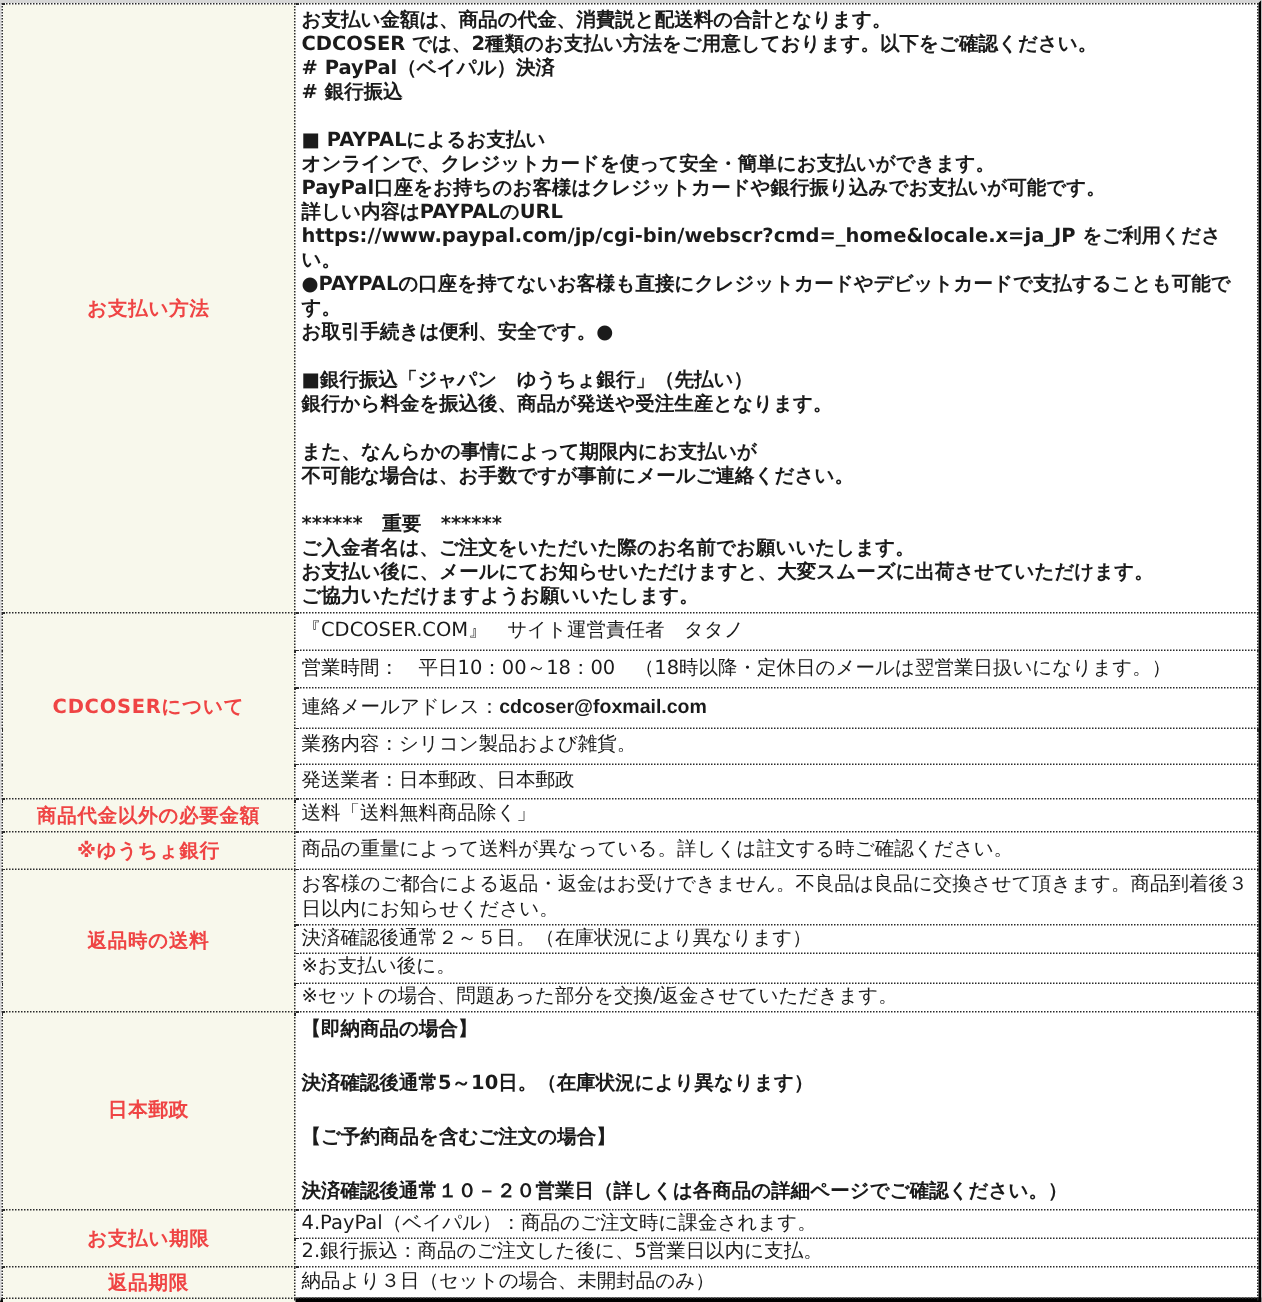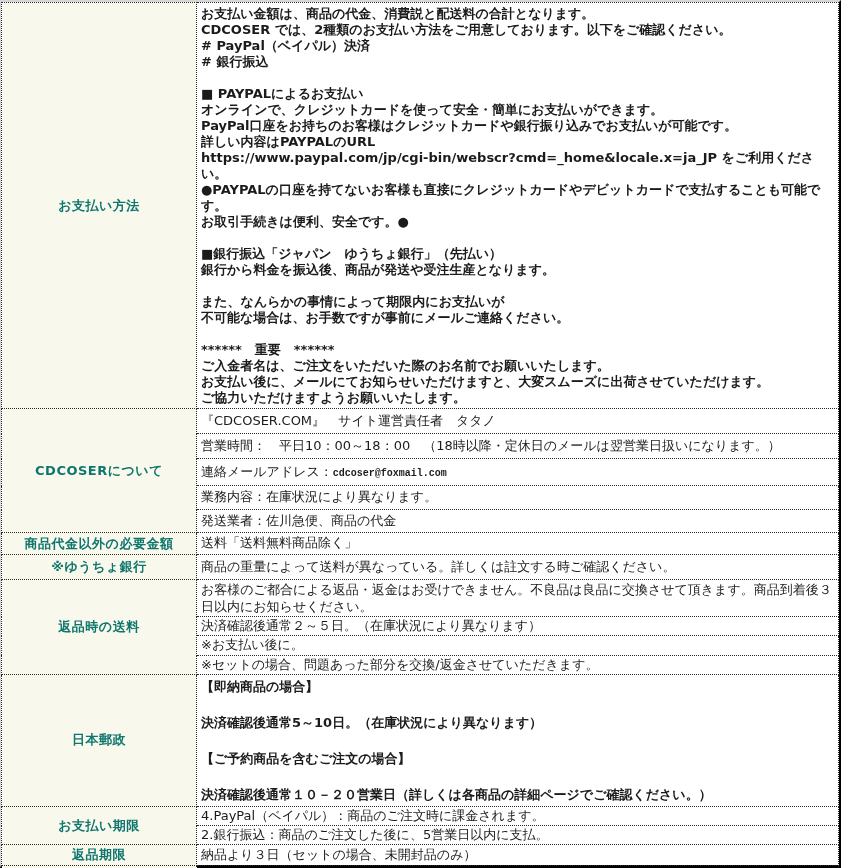--- a/index.html
+++ b/index.html
@@ -8,28 +8,28 @@
     width:841px;height:868px;box-sizing:border-box;background:#ffffff;
     border-top:2px solid #d6d6d6;border-left:1px solid #d6d6d6;
     border-right:2px solid #000000;border-bottom:3px solid #000000;
   }
   table.shop{
     border-collapse:collapse;width:100%;height:100%;table-layout:fixed;
     font-size:13px;color:#1b1b1b;
   }
   table.shop th,table.shop td{border:1px dotted #2a2a2a;box-sizing:border-box;}
   th.h{
-    width:195px;background:#f8f8ec;font-weight:bold;color:#0f766e;
+    width:195px;background:#f8f8ec;font-weight:bold;color:#ef4444;
     text-align:center;vertical-align:middle;font-size:13px;padding:1px 2px;
     letter-spacing:0.5px;
   }
   td.c{padding:1px 4px;vertical-align:middle;text-align:left;line-height:1.25;}
   td.pre{white-space:pre-line;vertical-align:top;line-height:16px;padding:3px 4px 2px 4px;font-weight:bold;}
   td.loose{line-height:18px;margin-top:20px;}
-  .email{font-weight:bold;font-family:Liberation Mono, monospace;font-size:10px;text-align:right;}
+  .email{font-weight:bold;font-family:Liberation Sans, sans-serif;font-size:13px;text-align:right;}
 </style>
 </head>
 <body>
 
 <div class="frame">
   <table class="shop">
     <tbody>
 
       <tr>
         <th class="h" style="height:396px">お支払い方法</th>
@@ -64,24 +64,24 @@
       </tr>
       <tr>
         <td class="c" style="height:25px">営業時間：　平日10：00～18：00　（18時以降・定休日のメールは翌営業日扱いになります。）</td>
       </tr>
       <tr>
         <td class="c" style="height:27px">
           <span>連絡メールアドレス：</span><span class="email">cdcoser@foxmail.com</span>
         </td>
       </tr>
       <tr>
-        <td class="c" style="height:24px">業務内容：在庫状況により異なります。</td>
+        <td class="c" style="height:24px">業務内容：シリコン製品および雑貨。</td>
       </tr>
       <tr>
-        <td class="c" style="height:23px">発送業者：佐川急便、商品の代金</td>
+        <td class="c" style="height:23px">発送業者：日本郵政、日本郵政</td>
       </tr>
 
       <tr>
         <th class="h" style="height:22px">商品代金以外の必要金額</th>
         <td class="c">送料「送料無料商品除く」</td>
       </tr>
 
       <tr>
         <th class="h" style="height:25px">※ゆうちょ銀行</th>
         <td class="c">商品の重量によって送料が異なっている。詳しくは註文する時ご確認ください。</td>

